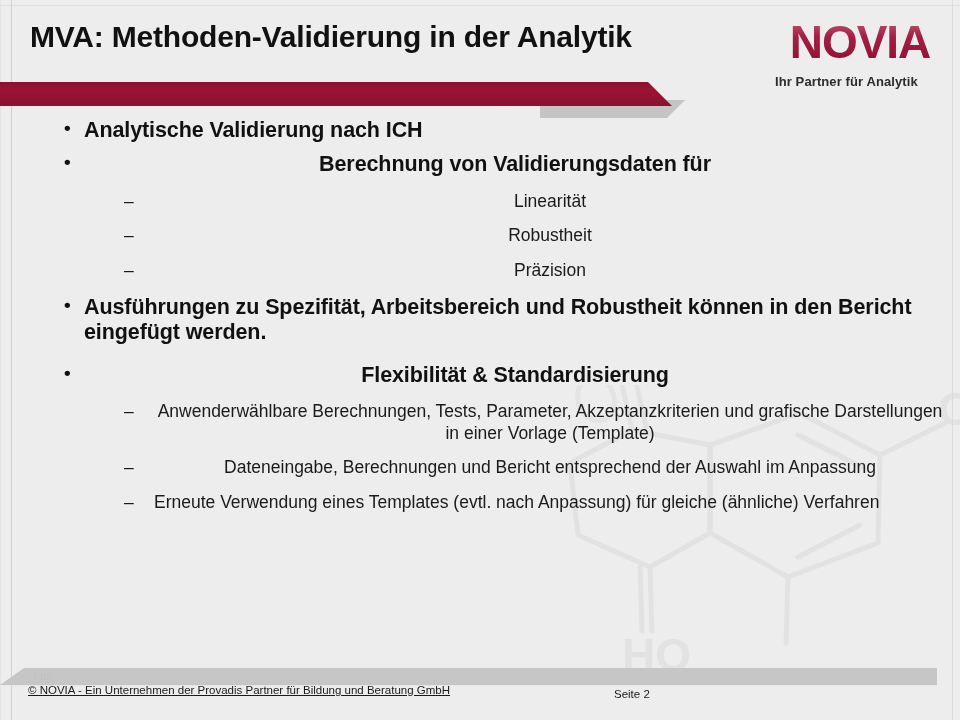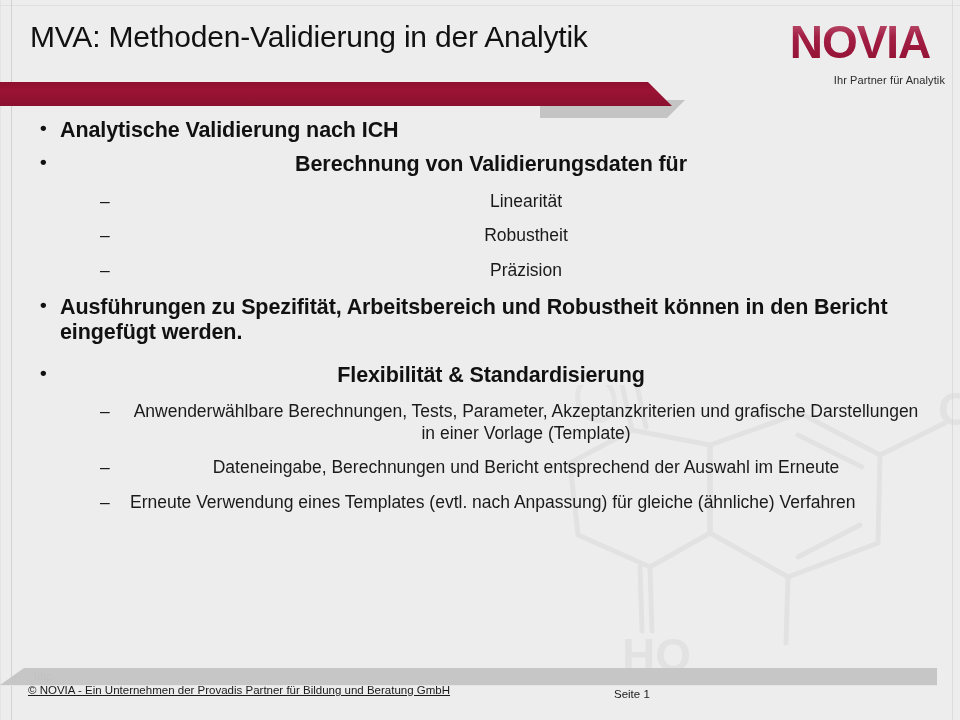--- a/index.html
+++ b/index.html
@@ -66,21 +66,21 @@
     pointer-events: none;
   }
   .watermark svg { display: block; }
 
   
   .title {
     position: absolute;
     left: 30px;
     top: 20px;
     font-size: 30px;
-    font-weight: normal;
+    font-weight: bold;
     color: #111111;
     letter-spacing: -0.2px;
     white-space: nowrap;
   }
 
   .accent-bar {
     position: absolute;
     left: 0px;
     top: 82px;
     width: 672px;
@@ -97,31 +97,30 @@
   
   .logo {
     position: absolute;
     left: 775px;
     top: 18px;
     width: 170px;
     height: 70px;
   }
   .logo-tag {
     margin-top: 4px;
-    font-size: 11px;
-    font-weight: normal;
+    font-size: 13px;
+    font-weight: bold;
     color: #2b2b2b;
     letter-spacing: 0.1px;
-    text-align: right;
   }
 
   
   .content {
     position: absolute;
-    left: 32px;
+    left: 56px;
     top: 118px;
     width: 890px;
   }
   .b1 {
     position: relative;
     font-size: 21.5px;
     font-weight: bold;
     color: #111111;
     padding-left: 28px;
     margin-bottom: 9px;
@@ -271,27 +270,27 @@
 
   <div class="content">
     <div class="b1">Analytische Validierung nach ICH</div>
     <div class="b1 gap-sm">Berechnung von Validierungsdaten für</div>
     <div class="b2 gap-sm">Linearität</div>
     <div class="b2 gap-sm">Robustheit</div>
     <div class="b2 gap-sm">Präzision</div>
     <div class="b1 gap-md">Ausführungen zu Spezifität, Arbeitsbereich und Robustheit können in den Bericht eingefügt werden.</div>
     <div class="b1 gap-sm">Flexibilität &amp; Standardisierung</div>
     <div class="b2 gap-sm">Anwenderwählbare Berechnungen, Tests, Parameter, Akzeptanzkriterien und grafische Darstellungen in einer Vorlage (Template)</div>
-    <div class="b2 gap-sm">Dateneingabe, Berechnungen und Bericht entsprechend der Auswahl im Erneute</div>
+    <div class="b2 gap-sm">Dateneingabe, Berechnungen und Bericht entsprechend der Auswahl im Anpassung</div>
     <div class="b2">Erneute Verwendung eines Templates (evtl. nach Anpassung) für gleiche (ähnliche) Verfahren</div>
   </div>
 
   <div class="footer-band">
     <svg width="937" height="17" viewBox="0 0 937 17">
       <polygon points="24,0 937,0 937,17 0,17" fill="#c6c6c6"></polygon>
     </svg>
   </div>
   <div class="footer-http">http</div>
   <div class="footer-line"></div>
   <div class="footer-copy">© NOVIA  - Ein Unternehmen  der Provadis Partner für Bildung und Beratung GmbH</div>
-  <div class="footer-page">Seite 1</div>
+  <div class="footer-page">Seite 2</div>
 
 </div>
 
 </body></html>

